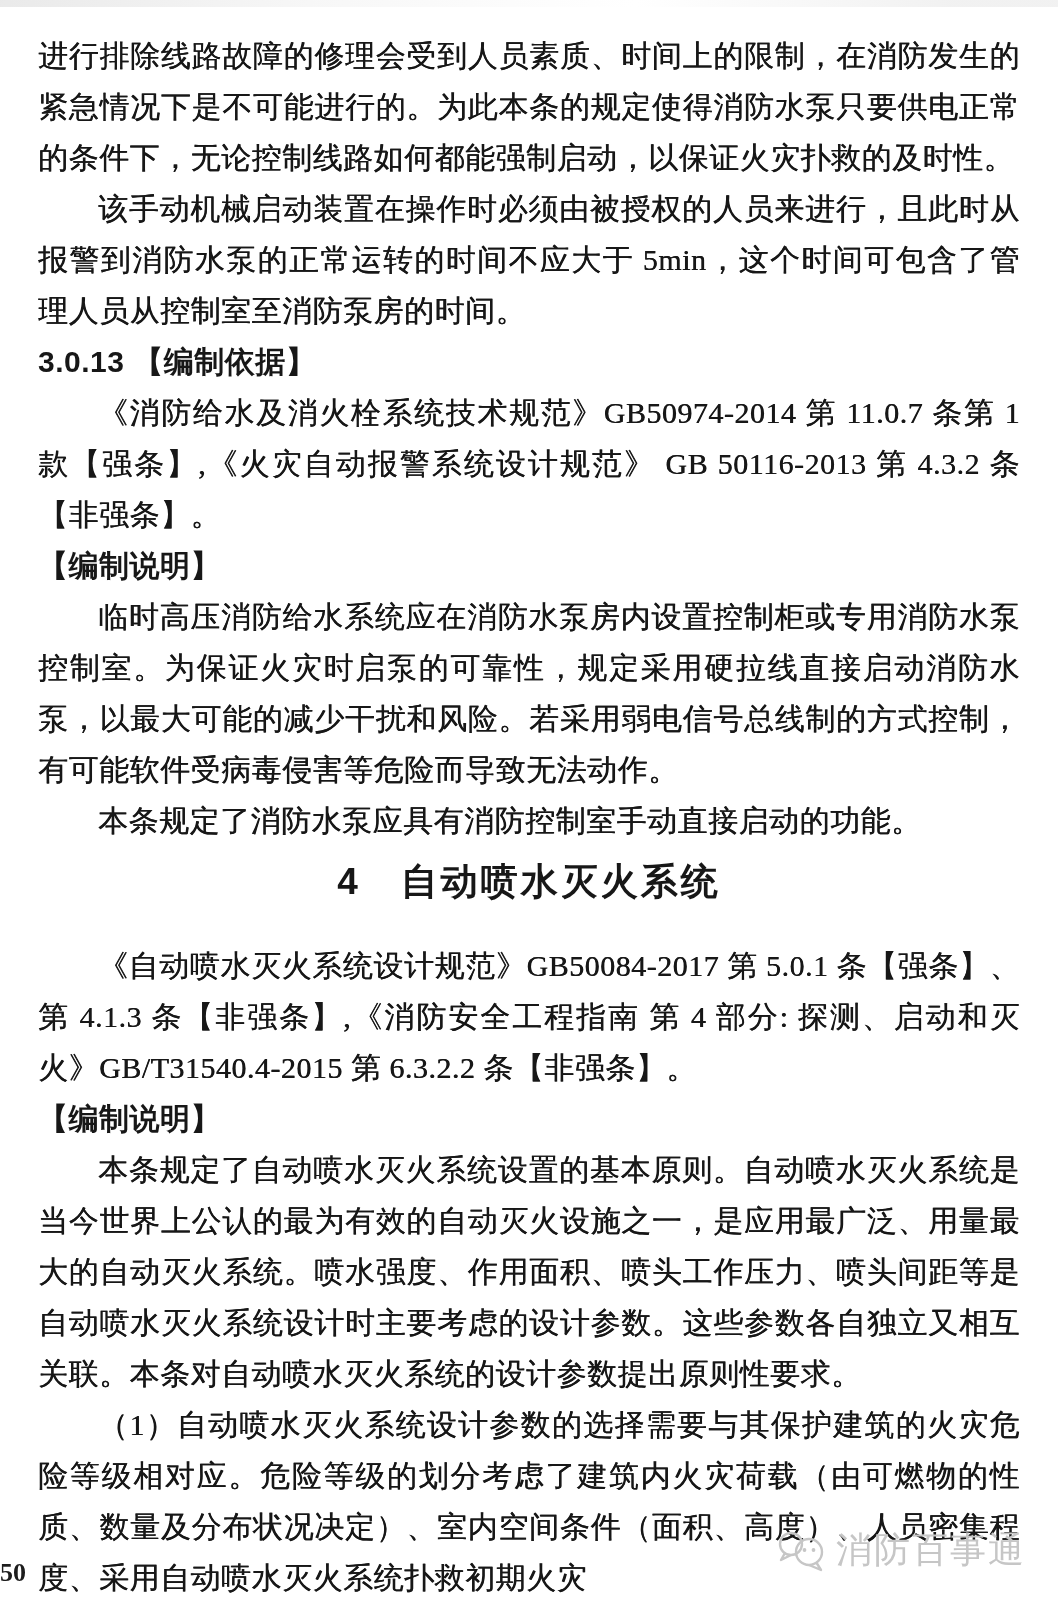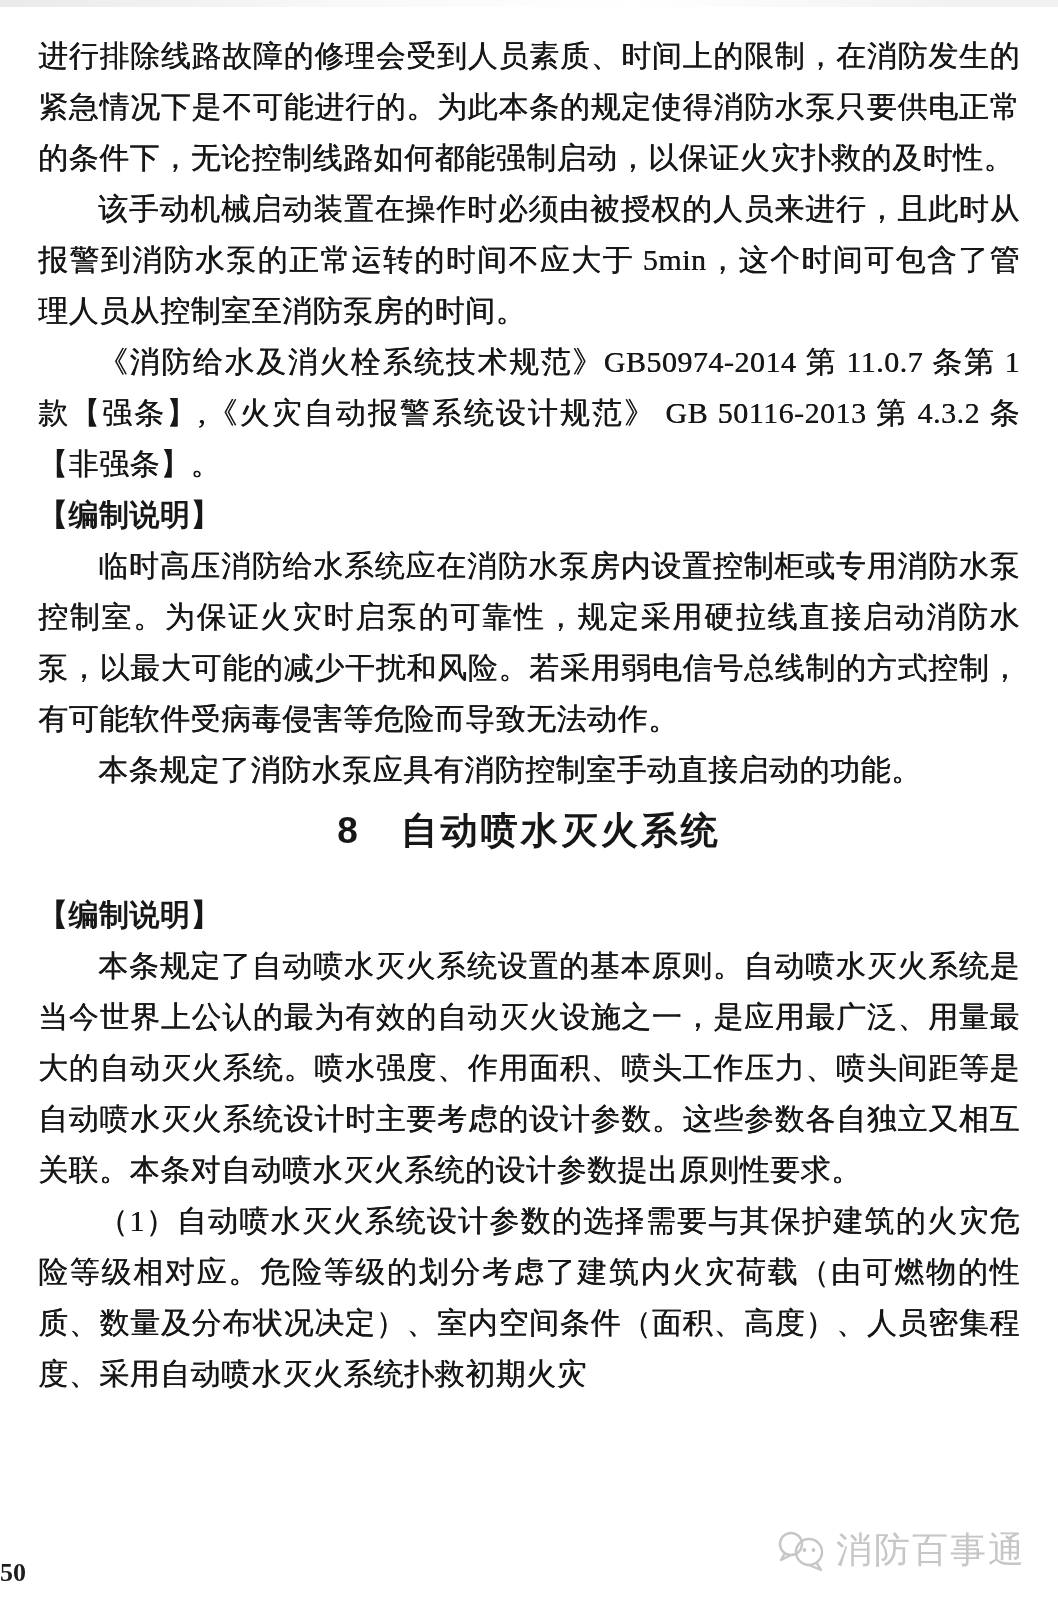--- a/index.html
+++ b/index.html
@@ -76,31 +76,33 @@
 </head>
 <body>
 
 <div class="scan-smudge"></div>
 
 <div class="page">
 
   <p class="para">进行排除线路故障的修理会受到人员素质、时间上的限制，在消防发生的紧急情况下是不可能进行的。为此本条的规定使得消防水泵只要供电正常的条件下，无论控制线路如何都能强制启动，以保证火灾扑救的及时性。</p>
   <p class="para indent">该手动机械启动装置在操作时必须由被授权的人员来进行，且此时从报警到消防水泵的正常运转的时间不应大于 5min，这个时间可包含了管理人员从控制室至消防泵房的时间。</p>
 
+  <h3 class="clause-heading">3.0.13 【编制依据】</h3>
 
   <p class="para indent">《消防给水及消火栓系统技术规范》GB50974-2014 第 11.0.7 条第 1 款【强条】,《火灾自动报警系统设计规范》 GB 50116-2013 第 4.3.2 条【非强条】。</p>
 
   <h3 class="clause-heading">【编制说明】</h3>
 
   <p class="para indent">临时高压消防给水系统应在消防水泵房内设置控制柜或专用消防水泵控制室。为保证火灾时启泵的可靠性，规定采用硬拉线直接启动消防水泵，以最大可能的减少干扰和风险。若采用弱电信号总线制的方式控制，有可能软件受病毒侵害等危险而导致无法动作。</p>
   <p class="para indent">本条规定了消防水泵应具有消防控制室手动直接启动的功能。</p>
 
-  <h2 class="chapter-heading">8　自动喷水灭火系统</h2>
+  <h2 class="chapter-heading">4　自动喷水灭火系统</h2>
 
 
+  <p class="para indent">《自动喷水灭火系统设计规范》GB50084-2017 第 5.0.1 条【强条】、第 4.1.3 条【非强条】,《消防安全工程指南 第 4 部分: 探测、启动和灭火》GB/T31540.4-2015 第 6.3.2.2 条【非强条】。</p>
 
   <h3 class="clause-heading">【编制说明】</h3>
 
   <p class="para indent">本条规定了自动喷水灭火系统设置的基本原则。自动喷水灭火系统是当今世界上公认的最为有效的自动灭火设施之一，是应用最广泛、用量最大的自动灭火系统。喷水强度、作用面积、喷头工作压力、喷头间距等是自动喷水灭火系统设计时主要考虑的设计参数。这些参数各自独立又相互关联。本条对自动喷水灭火系统的设计参数提出原则性要求。</p>
   <p class="para indent">（1）自动喷水灭火系统设计参数的选择需要与其保护建筑的火灾危险等级相对应。危险等级的划分考虑了建筑内火灾荷载（由可燃物的性质、数量及分布状况决定）、室内空间条件（面积、高度）、人员密集程度、采用自动喷水灭火系统扑救初期火灾</p>
 
 </div>
 
 <div class="watermark">
   <span>

